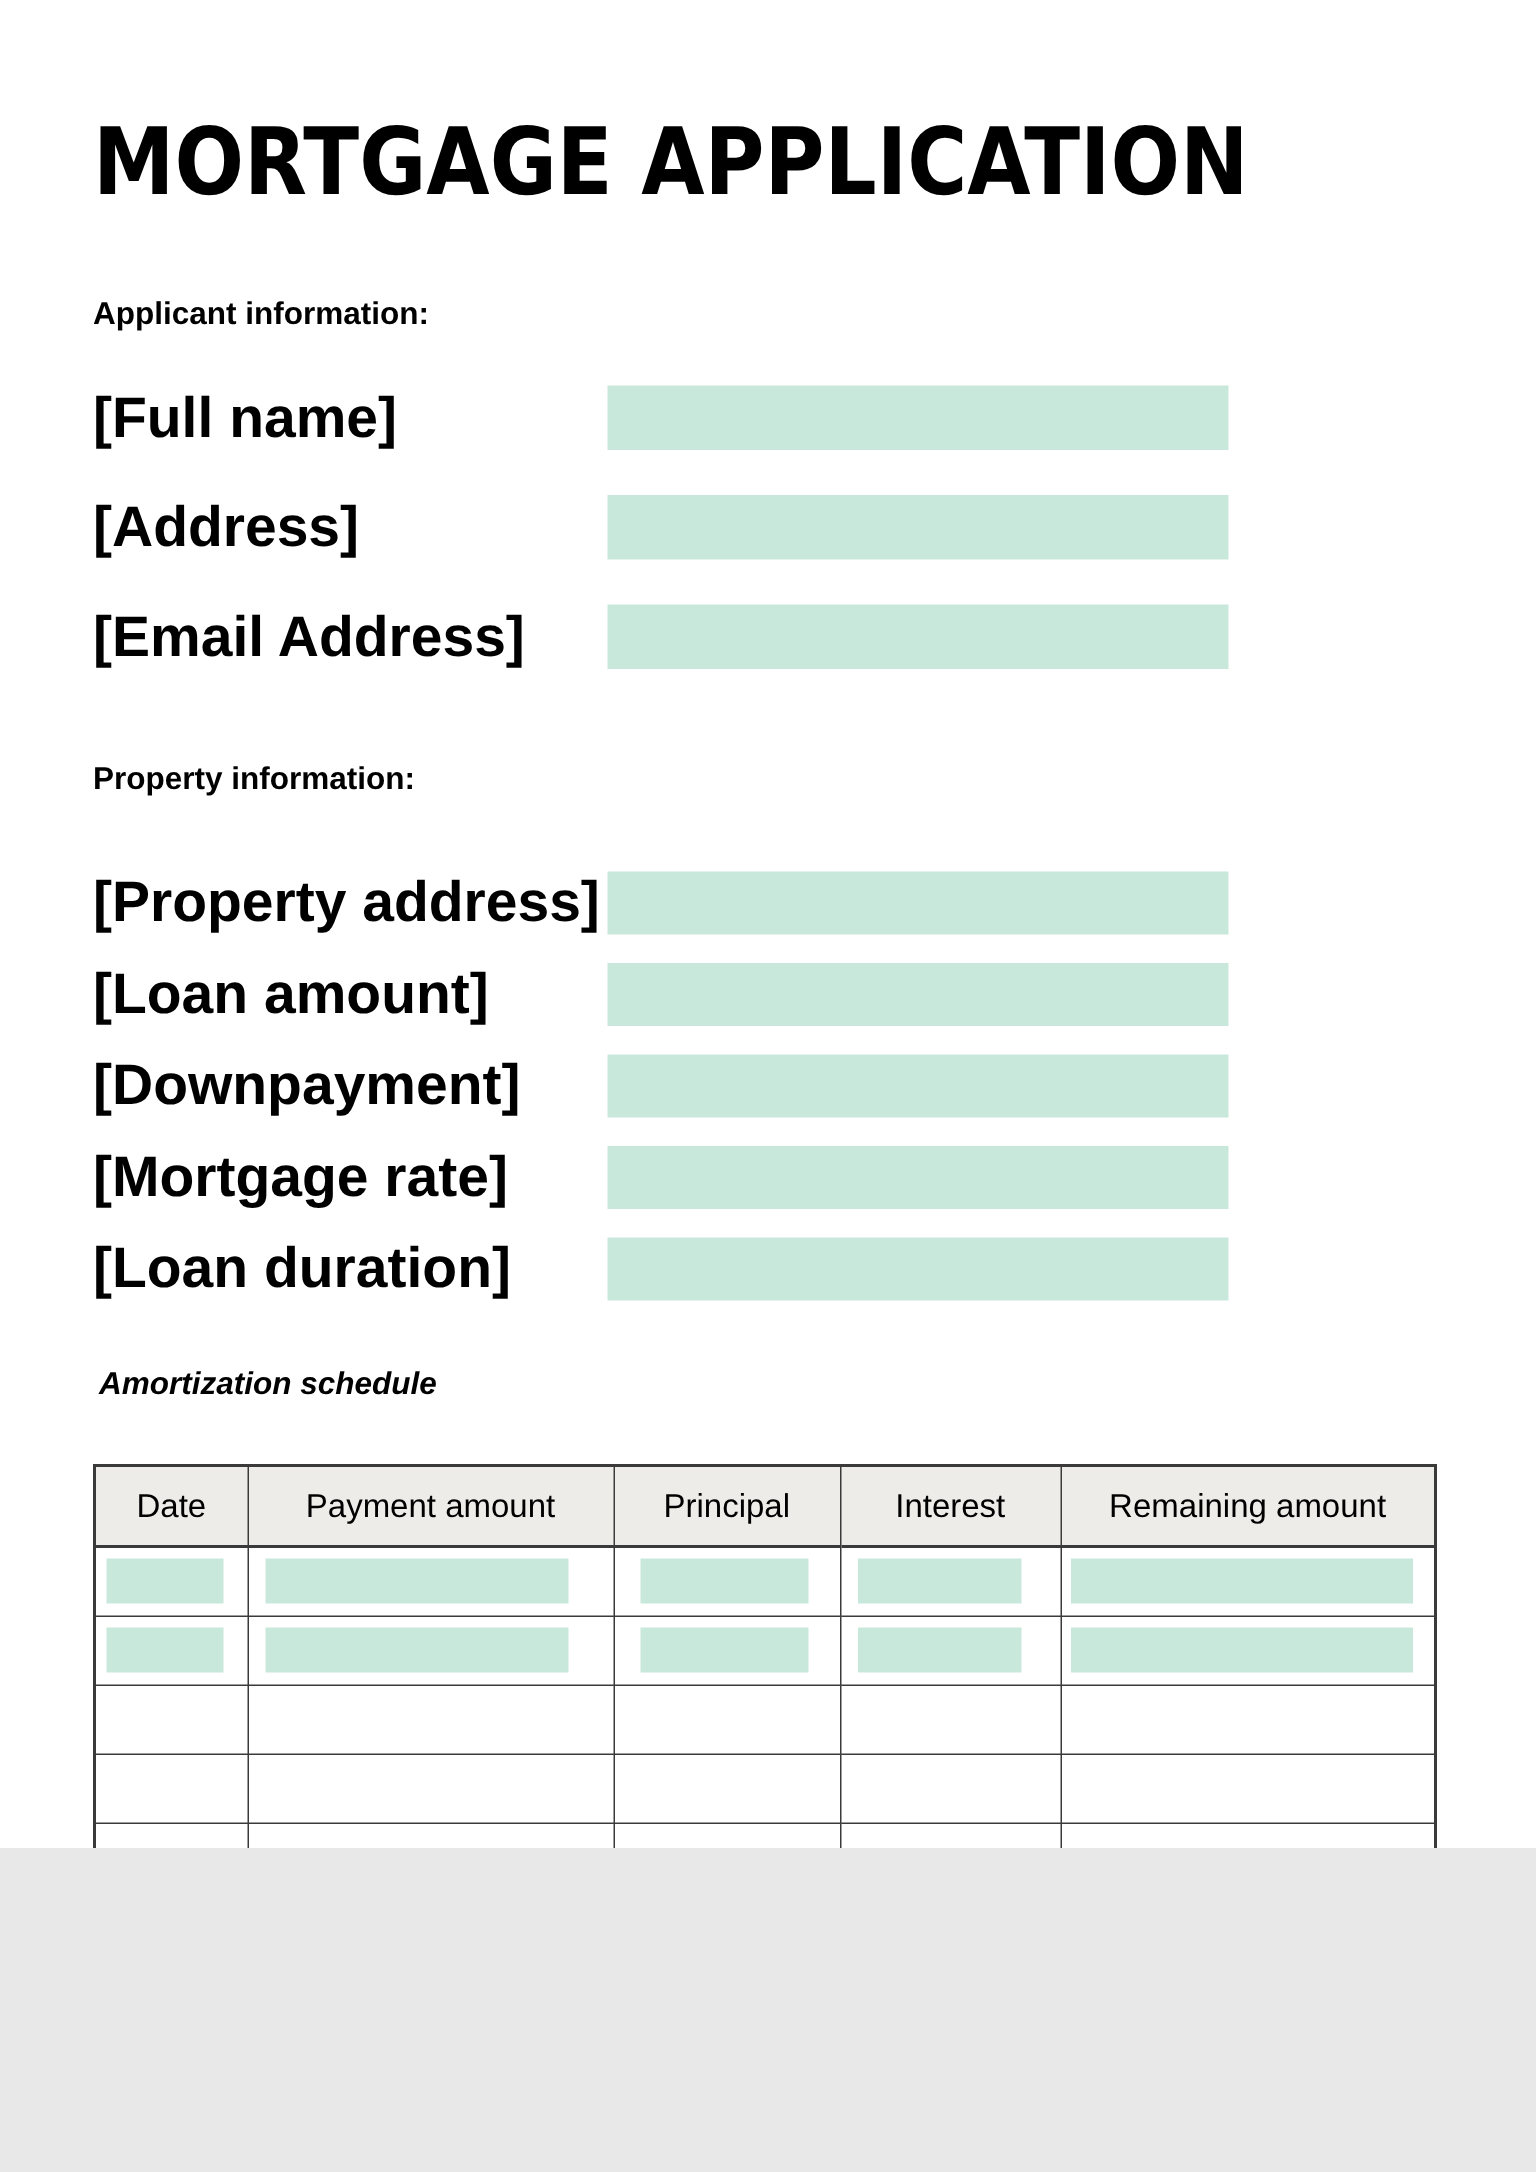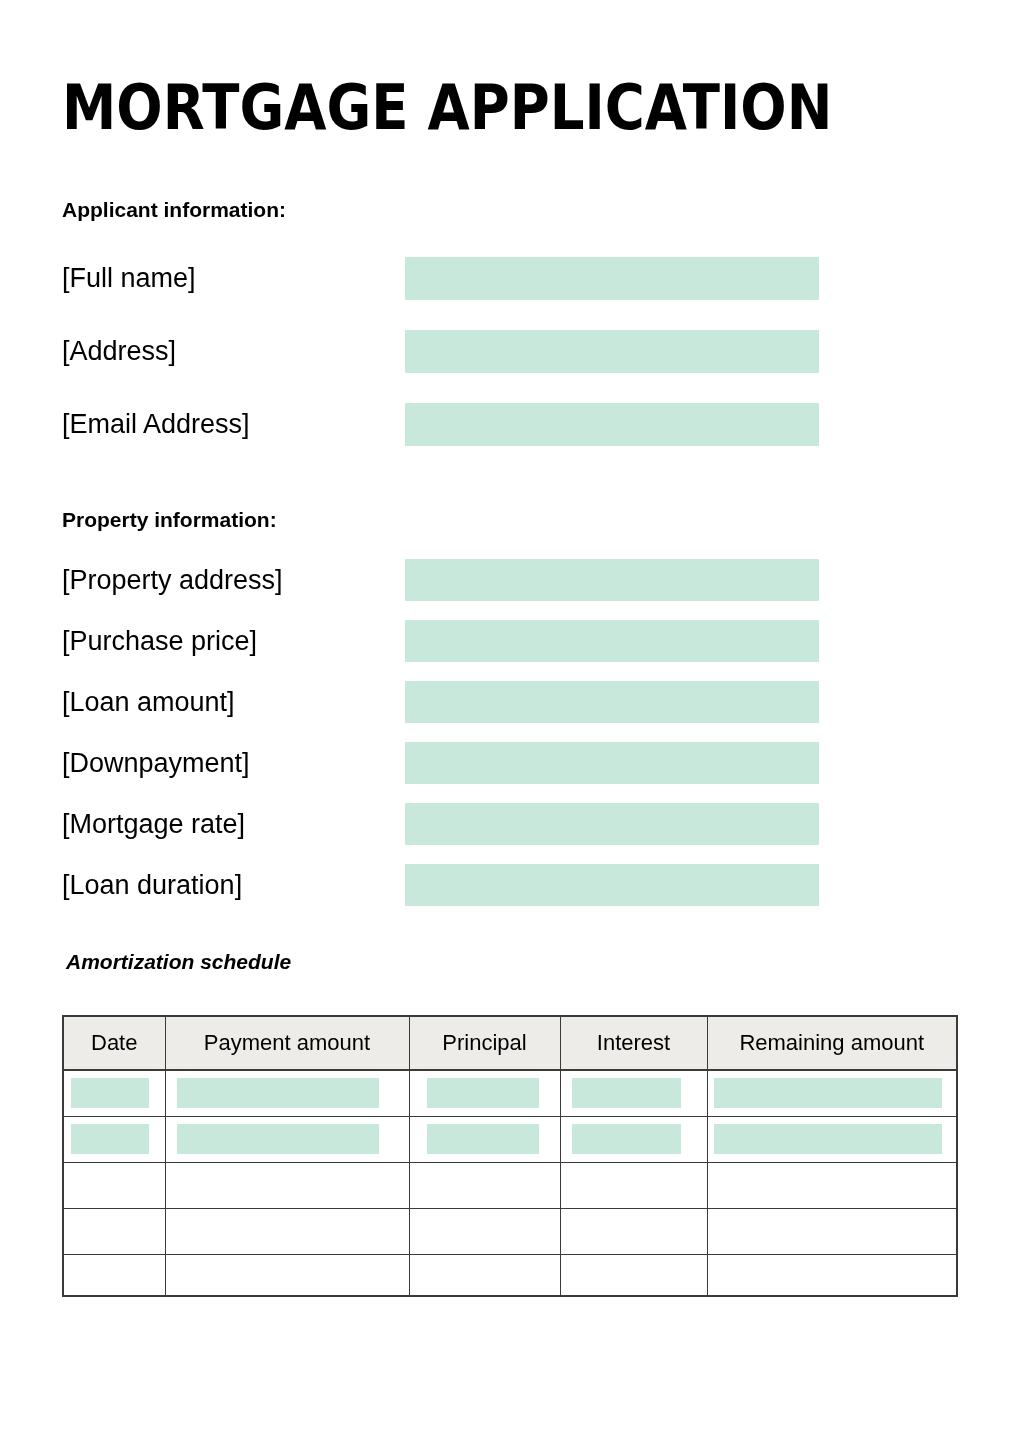--- a/index.html
+++ b/index.html
@@ -5,21 +5,21 @@
   :root{
     --field-fill:#c9e8dc;
     --table-header-bg:#eeece9;
     --table-border:#3a3a3a;
     --text-color:#000000;
     --page-bg:#ffffff;
   }
   *{box-sizing:border-box;}
   html,body{margin:0;padding:0;background:#e8e8e8;}
   .page{
-    width:1024px;height:1448px;
+    width:1024px;height:1232px;
     background:var(--page-bg);
     color:var(--text-color);
     font-family:"Liberation Sans", sans-serif;
     position:relative;
     padding:76px 62px 0 62px;
     margin:0 auto;
     overflow:hidden;
   }
   .doc-title{
     font-family:"DejaVu Sans", "Liberation Sans", sans-serif;
@@ -32,32 +32,32 @@
     transform-origin:left center;
     margin:0 0 53px 0;
   }
   .section-heading{
     font-size:21px;
     font-weight:700;
     line-height:34px;
     margin:0;
   }
   .section-heading.applicant{margin:0 0 30px 0;}
-  .section-heading.property{margin:57px 0 22px 0;}
+  .section-heading.property{margin:57px 0 44px 0;}
   .section-heading.amortization{margin:39px 0 36px 4px;font-style:italic;}
   .field-row{
     position:relative;
     display:flex;
     align-items:center;
   }
   .field-row.applicant-row{height:43px;margin-bottom:30px;}
   .field-row.property-row{height:42px;margin-bottom:19px;}
   .field-label{
-    font-size:27px;
-    font-weight:400;
+    font-size:38px;
+    font-weight:700;
     line-height:1;
   }
   .field-bar{
     position:absolute;
     left:343px;
     top:0;
     width:414px;
     height:100%;
     background:var(--field-fill);
   }
@@ -119,24 +119,20 @@
   </div>
   <div class="field-row applicant-row">
     <span class="field-label">[Email Address]</span>
     <div class="field-bar"></div>
   </div>
 
   <h2 class="section-heading property">Property information:</h2>
 
   <div class="field-row property-row">
     <span class="field-label">[Property address]</span>
-    <div class="field-bar"></div>
-  </div>
-  <div class="field-row property-row">
-    <span class="field-label">[Purchase price]</span>
     <div class="field-bar"></div>
   </div>
   <div class="field-row property-row">
     <span class="field-label">[Loan amount]</span>
     <div class="field-bar"></div>
   </div>
   <div class="field-row property-row">
     <span class="field-label">[Downpayment]</span>
     <div class="field-bar"></div>
   </div>

